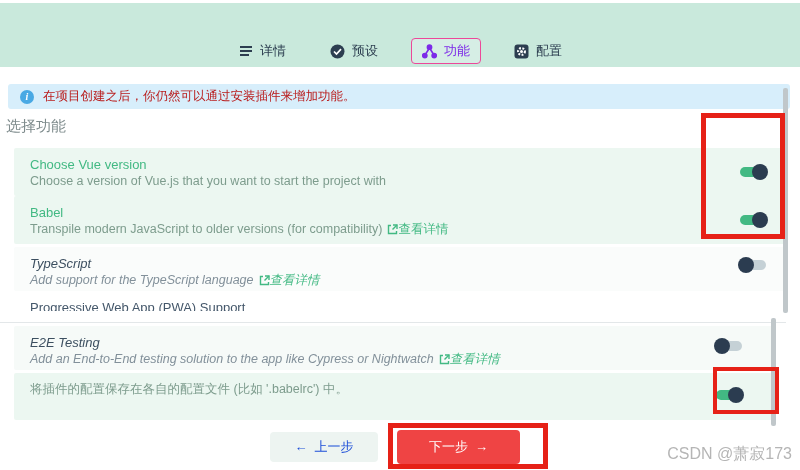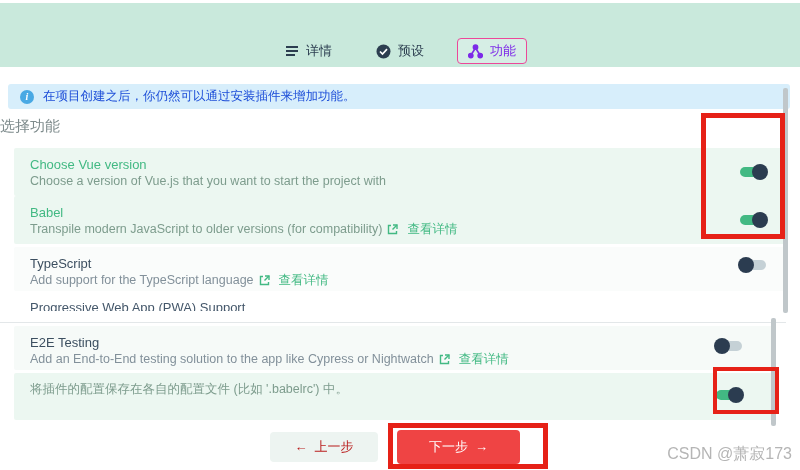--- a/index.html
+++ b/index.html
@@ -40,39 +40,39 @@
     position:absolute; left:8px; top:84px; width:782px; height:25px;
     background:#d7eefb; border-radius:3px;
     display:flex; align-items:center; padding-left:12px; gap:9px;
   }
   .info-icon {
     width:14px; height:14px; border-radius:50%; background:#49a9e4;
     color:#fff; font-size:10px; font-weight:bold; font-style:italic;
     display:inline-flex; align-items:center; justify-content:center; flex:0 0 auto;
     font-family:"Liberation Serif",serif;
   }
-  .info-text { font-size:12.5px; color:#1d4ed8; }
+  .info-text { font-size:12.5px; color:#b91c1c; }
 
   
   .section-title {
-    position:absolute; left:0; top:117px; font-size:15px; color:#7f8c8d;
+    position:absolute; left:6px; top:117px; font-size:15px; color:#7f8c8d;
   }
 
   
   .feature-row {
     position:absolute; left:14px; width:772px; border-radius:2px;
     padding:8px 0 0 16px;
   }
   .feature-row.on { background:#ecf7f1; }
-  .feature-row.off { background:#fafcfb; }
+  .feature-row.off { background:#fafcfb;font-style:italic; }
   .f-name { font-size:13px; color:#3c4f60; line-height:17px; }
   .feature-row.on .f-name { color:#42b983; }
   .f-desc { font-size:12.5px; color:#82909a; line-height:17px; display:flex; align-items:center; gap:5px; }
   .feature-row.on .f-desc { color:#7d9c8d; }
-  .f-link { font-size:12.5px; color:#42b983; text-decoration:none; display:inline-flex; align-items:center; gap:9px; cursor:pointer; }
+  .f-link { font-size:12.5px; color:#42b983; text-decoration:none; display:inline-flex; align-items:center; gap:0; cursor:pointer; }
   .ext-icon { display:inline-flex; width:11px; height:11px; }
 
   .pwa-clip {
     position:absolute; left:14px; top:298px; width:760px; height:13px;
     overflow:hidden; padding-left:16px;
   }
   .pwa-clip .f-name { font-size:13px; color:#44576a; line-height:19px; }
 
   .section2-border {
     position:absolute; left:0px; top:322px; width:786px; height:0;
@@ -94,21 +94,21 @@
 
   
   .scroll-thumb { position:absolute; width:5px; border-radius:2px; background:#c0c7ca; }
   .scroll-top { left:783px; top:88px; height:225px; }
   .scroll-bottom { left:771px; top:318px; height:108px; }
 
   
   .btn-prev {
     position:absolute; left:270px; top:432px; width:108px; height:30px;
     background:#edf4f1; border:none; border-radius:4px;
-    font-size:13px; color:#b91c1c; cursor:pointer;
+    font-size:13px; color:#1d4ed8; cursor:pointer;
     font-family:inherit;
     text-align:center;
   }
   .btn-next {
     position:absolute; left:397px; top:430px; width:123px; height:34px;
     background:#ef4444; border:none; border-radius:4px;
     font-size:13px; color:#ffffff; cursor:pointer;
     font-family:inherit;
   }
 
@@ -162,20 +162,30 @@
                 <line x1="7.5" y1="4" x2="12" y2="11"></line>
                 <circle cx="7.5" cy="3.2" r="2.1"></circle>
                 <circle cx="2.8" cy="11.6" r="2.1"></circle>
                 <circle cx="12.2" cy="11.6" r="2.1"></circle>
               </g>
             </svg>
         </span>
         <span>功能</span>
       </div>
 
+      <div class="tab">
+        <span class="ticon">
+          <svg width="15" height="15" viewBox="0 0 15 15">
+              <rect x="0.5" y="0.5" width="14" height="14" rx="3" fill="#2c3e50"></rect>
+              <circle cx="7.5" cy="7.5" r="3.4" fill="none" stroke="#ffffff" stroke-width="2.1" stroke-dasharray="1.8 1.5"></circle>
+              <circle cx="7.5" cy="7.5" r="1.5" fill="#ffffff"></circle>
+            </svg>
+        </span>
+        <span>配置</span>
+      </div>
 
     </div>
   </div>
 
   <div class="info-banner">
     <span class="info-icon">i</span>
     <span class="info-text">在项目创建之后，你仍然可以通过安装插件来增加功能。</span>
   </div>
 
   <div class="section-title">选择功能</div>

